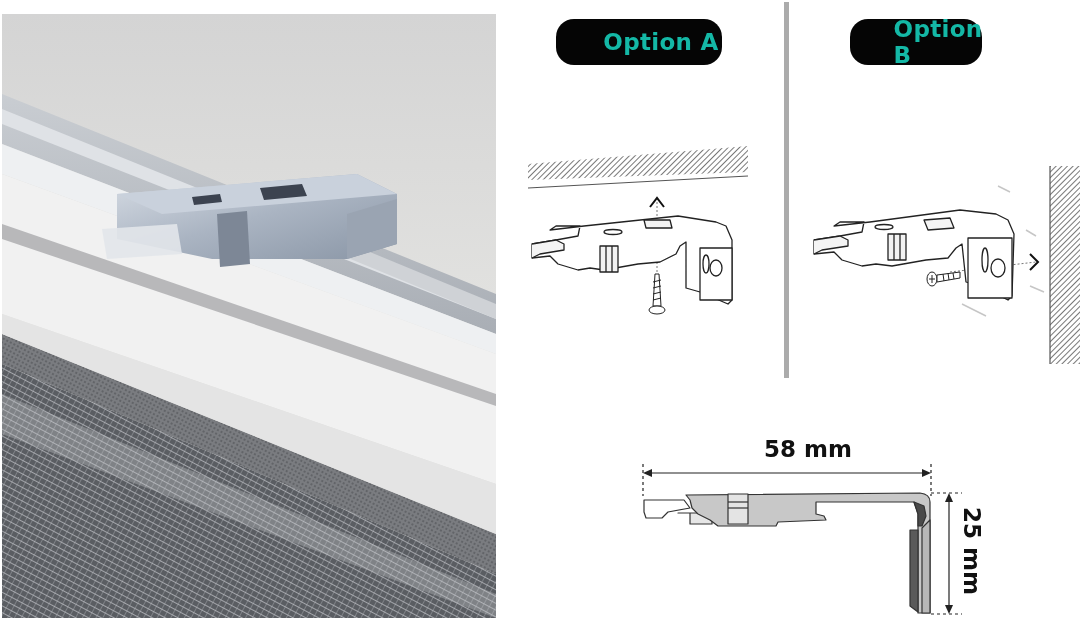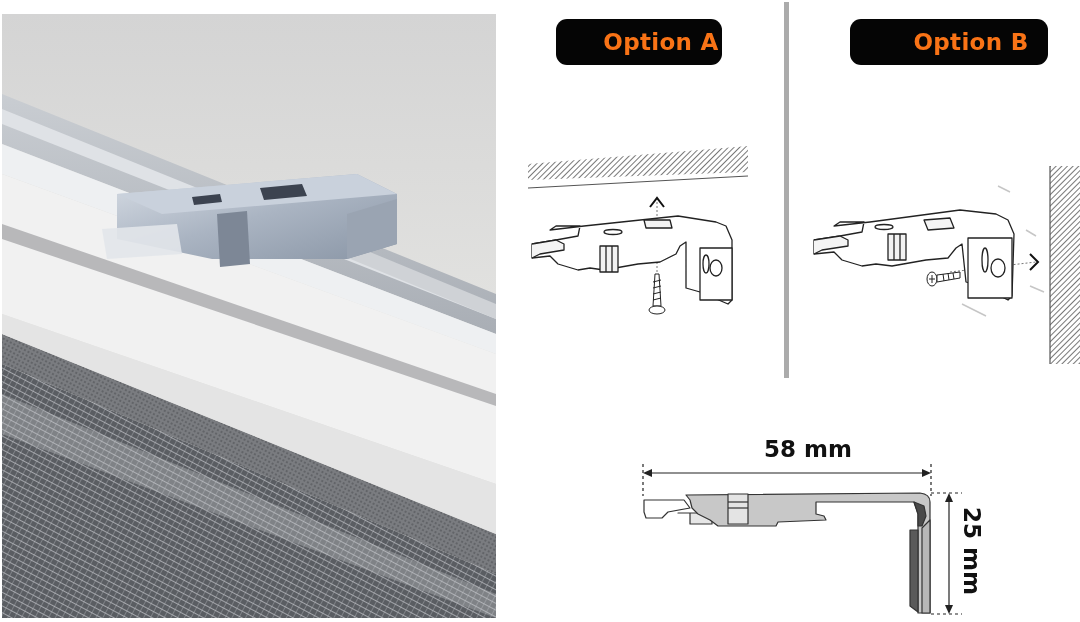--- a/index.html
+++ b/index.html
@@ -11,29 +11,29 @@
     overflow: hidden; background: #d9d9d9;
   }
   .photo svg { display: block; }
 
   .divider {
     position: absolute; left: 784px; top: 2px; width: 5px; height: 376px;
     background: #ababab;
   }
 
   .pill {
-    position: absolute; height: 46px; border-radius: 11px;
-    background: #050505; color: #f97316;
+    position: absolute; height: 46px; border-radius: 18px;
+    background: #050505; color: #14b8a6;
     display: flex; align-items: center; justify-content: center;
     font-family: "DejaVu Sans", sans-serif; font-weight: bold; font-size: 23px;
     letter-spacing: 0.3px;
     padding-left: 44px;
   }
   .pill-a { left: 556px; top: 19px; width: 166px; }
-  .pill-b { left: 850px; top: 19px; width: 198px; }
+  .pill-b { left: 850px; top: 19px; width: 132px; }
 
   .diagram { position: absolute; }
   .diag-a { left: 520px; top: 140px; width: 240px; height: 190px; }
   .diag-b { left: 800px; top: 150px; width: 280px; height: 220px; }
   .diag-dim { left: 620px; top: 420px; width: 380px; height: 200px; }
 
   .dim-label {
     position: absolute; font-family: "DejaVu Sans", sans-serif; font-weight: bold;
     color: #111111; font-size: 23px; white-space: nowrap;
   }

